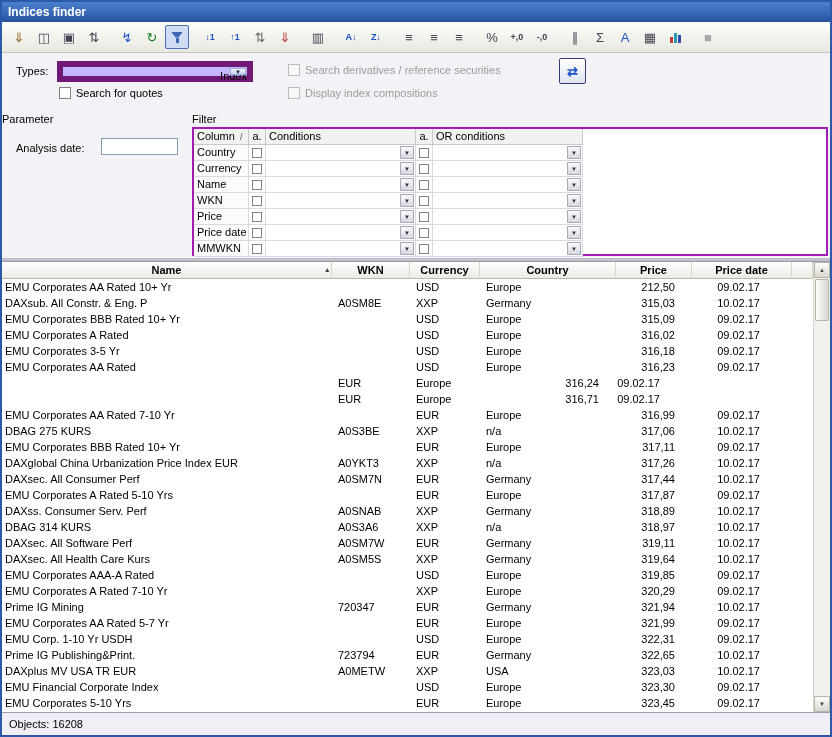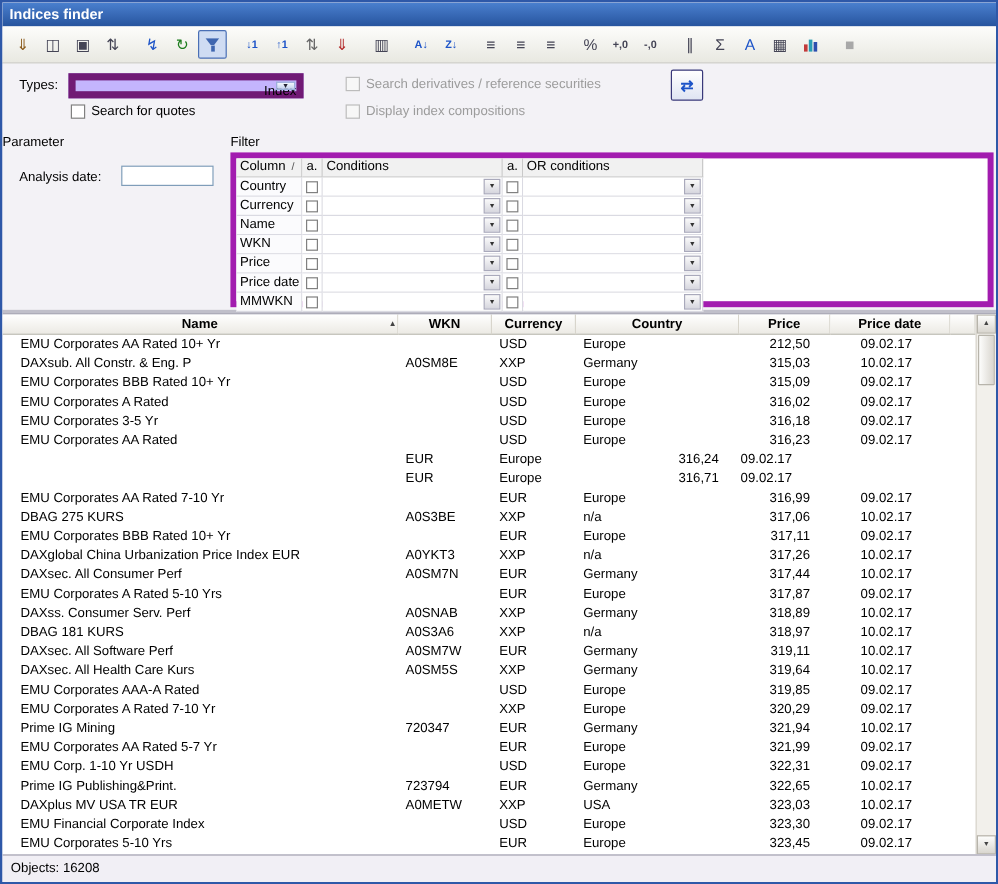--- a/index.html
+++ b/index.html
@@ -26,21 +26,21 @@
   .combo-arrow{position:absolute;right:1px;top:1px;bottom:1px;width:16px;background:linear-gradient(#f4f8fe,#c4d2ef);border:1px solid #9ab0d8;display:flex;align-items:center;justify-content:center;font-size:6px;color:#223;box-sizing:border-box;}
   .checkbox-row{position:absolute;display:flex;align-items:center;gap:5px;white-space:nowrap;}
   .cb{width:12px;height:12px;background:#fff;border:1px solid #808080;flex:0 0 12px;box-sizing:border-box;display:inline-block;}
   .checkbox-row.disabled .cb{border-color:#bcbcbc;background:#f7f7f7;}
   .checkbox-row.disabled .cb-label{color:#9c9c9c;}
   .refresh-btn{position:absolute;left:557px;top:5px;width:25px;height:24px;border:1px solid #39397a;border-radius:2px;background:linear-gradient(#ffffff,#dfe4f2);display:flex;align-items:center;justify-content:center;color:#1d54c8;font-weight:bold;font-size:13px;}
 
   .paramfilter{flex:0 0 150px;position:relative;background:#f3f2f6;}
   .group-label{position:absolute;top:5px;}
   .date-input{position:absolute;left:99px;top:30px;width:77px;height:17px;border:1px solid #7f9db9;font:inherit;padding:0 2px;background:#fff;box-sizing:border-box;}
-  .filter-panel{position:absolute;left:190px;top:19px;width:636px;height:129px;background:#fff;border:5px solid #a21caf;box-sizing:border-box;}
+  .filter-panel{position:absolute;left:190px;top:19px;width:636px;height:129px;background:#fff;border:2px solid #a21caf;box-sizing:border-box;}
   .f-head,.f-row{display:grid;grid-template-columns:55px 17px 150px 17px 150px;height:16px;}
   .fh{background:#f1f1f1;border-right:1px solid #c9c9c9;border-bottom:1px solid #c9c9c9;line-height:15px;padding-left:3px;white-space:nowrap;overflow:hidden;}
   .fh.center{text-align:center;padding-left:0;}
   .sort-slash{margin-left:5px;font-size:9px;color:#555;}
   .f-cell{border-right:1px solid #dadae2;border-bottom:1px solid #dadae2;position:relative;box-sizing:border-box;}
   .f-label{line-height:15px;padding-left:3px;background:#fbfbfd;white-space:nowrap;}
   .f-cb{display:flex;align-items:center;justify-content:center;background:#fff;}
   .f-cb .cb{width:10px;height:10px;flex:0 0 10px;}
   .f-combo{background:#fff;}
   .f-combo .dd{position:absolute;right:1px;top:1px;bottom:1px;width:14px;background:linear-gradient(#fafafa,#d6d6de);border:1px solid #a9a9bb;font-size:6px;display:flex;align-items:center;justify-content:center;color:#333;box-sizing:border-box;}
@@ -49,21 +49,21 @@
 
   .results{flex:1;display:flex;background:#fff;overflow:hidden;border-top:1px solid #9a98a8;}
   .results-main{flex:1;display:flex;flex-direction:column;overflow:hidden;}
   .t-head,.t-row{display:grid;grid-template-columns:330px 78px 70px 136px 76px 100px 1fr;}
   .t-head{flex:0 0 17px;height:17px;}
   .th{background:linear-gradient(#ffffff,#eceae4);border-right:1px solid #d8d5cc;border-bottom:1px solid #bab8ae;font-weight:bold;display:flex;align-items:center;justify-content:center;position:relative;overflow:hidden;}
   .sort-mark{position:absolute;right:2px;top:4px;font-size:7px;color:#444;}
   .t-body{flex:1;overflow:hidden;}
   .t-row{height:16px;line-height:16px;}
   .t-cell{white-space:nowrap;overflow:hidden;}
-  .c-name{padding-left:15px;}
+  .c-name{padding-left:3px;}
   .c-wkn{padding-left:6px;}
   .c-cur{padding-left:6px;}
   .c-country{padding-left:6px;}
   .c-price{text-align:right;padding-right:17px;}
   .c-date{text-align:right;padding-right:32px;}
 
   .scrollbar{flex:0 0 16px;background:#f2f0eb;border-left:1px solid #d8d5cc;display:flex;flex-direction:column;}
   .sb-btn{flex:0 0 16px;height:16px;background:linear-gradient(#fdfdfc,#d9d6cf);border:1px solid #b7b4ab;display:flex;align-items:center;justify-content:center;font-size:6px;color:#444;box-sizing:border-box;}
   .sb-thumb{height:42px;margin:1px;background:linear-gradient(90deg,#fdfdfc,#d9d6cf);border:1px solid #b7b4ab;border-radius:1px;box-sizing:border-box;}
   .sb-track{flex:1;}
@@ -462,21 +462,21 @@
           <div class="t-row">
             <div class="t-cell c-name">DAXss. Consumer Serv. Perf</div>
             <div class="t-cell c-wkn">A0SNAB</div>
             <div class="t-cell c-cur">XXP</div>
             <div class="t-cell c-country">Germany</div>
             <div class="t-cell c-price">318,89</div>
             <div class="t-cell c-date">10.02.17</div>
             <div class="t-cell"></div>
           </div>
           <div class="t-row">
-            <div class="t-cell c-name">DBAG 181 KURS</div>
+            <div class="t-cell c-name">DBAG 314 KURS</div>
             <div class="t-cell c-wkn">A0S3A6</div>
             <div class="t-cell c-cur">XXP</div>
             <div class="t-cell c-country">n/a</div>
             <div class="t-cell c-price">318,97</div>
             <div class="t-cell c-date">10.02.17</div>
             <div class="t-cell"></div>
           </div>
           <div class="t-row">
             <div class="t-cell c-name">DAXsec. All Software Perf</div>
             <div class="t-cell c-wkn">A0SM7W</div>

